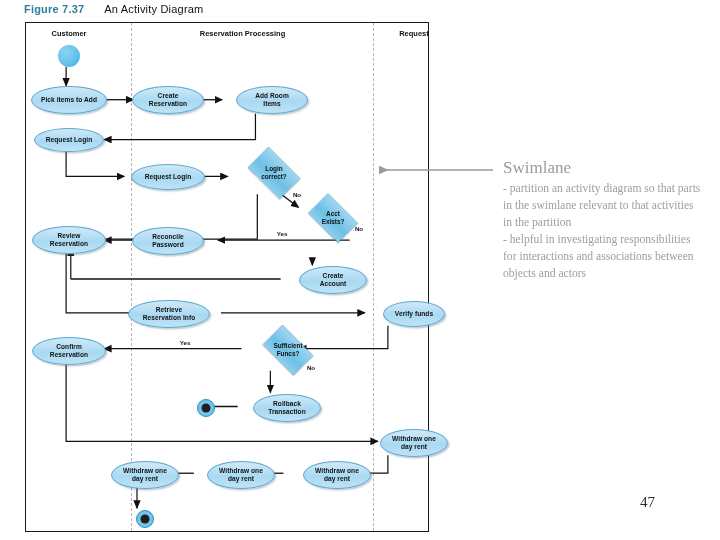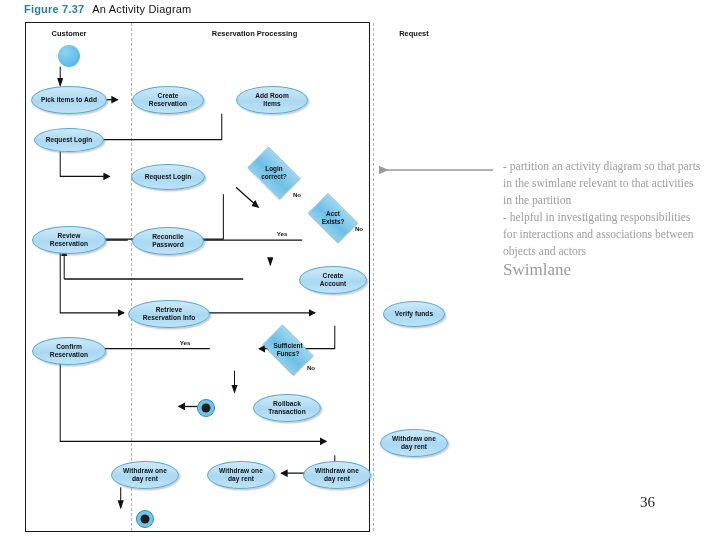--- a/index.html
+++ b/index.html
@@ -22,29 +22,29 @@
     top: 3px;
     font-size: 11px;
     font-weight: bold;
     letter-spacing: .2px;
     white-space: nowrap;
   }
   #figure-caption .fig-num { color: #2f7d9e; }
   #figure-caption .fig-title {
     color: #111111;
     font-weight: normal;
-    margin-left: 8px;
+    margin-left: 20px;
   }
 
   
   #diagram-frame {
     position: absolute;
     left: 25px;
     top: 22px;
-    width: 345px;
+    width: 404px;
     height: 510px;
     border: 1.5px solid #1a1a1a;
     background: #ffffff;
     box-sizing: border-box;
   }
 
   .lane-divider {
     position: absolute;
     top: 0;
     width: 0;
@@ -207,21 +207,21 @@
 <div id="figure-caption">
   <span class="fig-num">Figure 7.37</span><span class="fig-title">An Activity Diagram</span>
 </div>
 
 <div id="diagram-frame">
 
   <div class="lane-divider" style="left:105px;"></div>
   <div class="lane-divider" style="left:347px;"></div>
 
   <div class="lane-header" style="left:43px;">Customer</div>
-  <div class="lane-header" style="left:221px;padding-left:15px;">Reservation Processing</div>
+  <div class="lane-header" style="left:209px;padding-left:15px;">Reservation Processing</div>
   <div class="lane-header" style="left:388px;">Request</div>
 
   <svg id="edges-svg" viewBox="0 0 431 510" preserveAspectRatio="none">
     <defs>
       <marker id="ah" markerWidth="7" markerHeight="7" refX="6" refY="3" orient="auto">
         <path d="M0,0 L7,3 L0,6 z" fill="#111111"></path>
       </marker>
     </defs>
     <g stroke="#111111" stroke-width="1.3" fill="none" marker-end="url(#ah)">
 
@@ -351,18 +351,18 @@
 <svg id="leader-arrow" viewBox="0 0 120 10">
   <defs>
     <marker id="gah" markerWidth="8" markerHeight="8" refX="7" refY="3" orient="auto">
       <path d="M7,0 L0,3 L7,6 z" fill="#9a9a9a"></path>
     </marker>
   </defs>
   <line x1="118" y1="5" x2="4" y2="5" stroke="#9a9a9a" stroke-width="1.4" marker-end="url(#gah)"></line>
 </svg>
 
 <div id="notes-panel">
+  <div id="notes-title">Swimlane</div>
   <div id="notes-body">-  partition an activity diagram so that parts in the swimlane relevant to that activities in the partition
 -  helpful in investigating responsibilities for interactions and associations between objects and actors</div>
-  <div id="notes-title">Swimlane</div>
 </div>
 
-<div id="page-number">36</div>
+<div id="page-number">47</div>
 
 </body></html>

